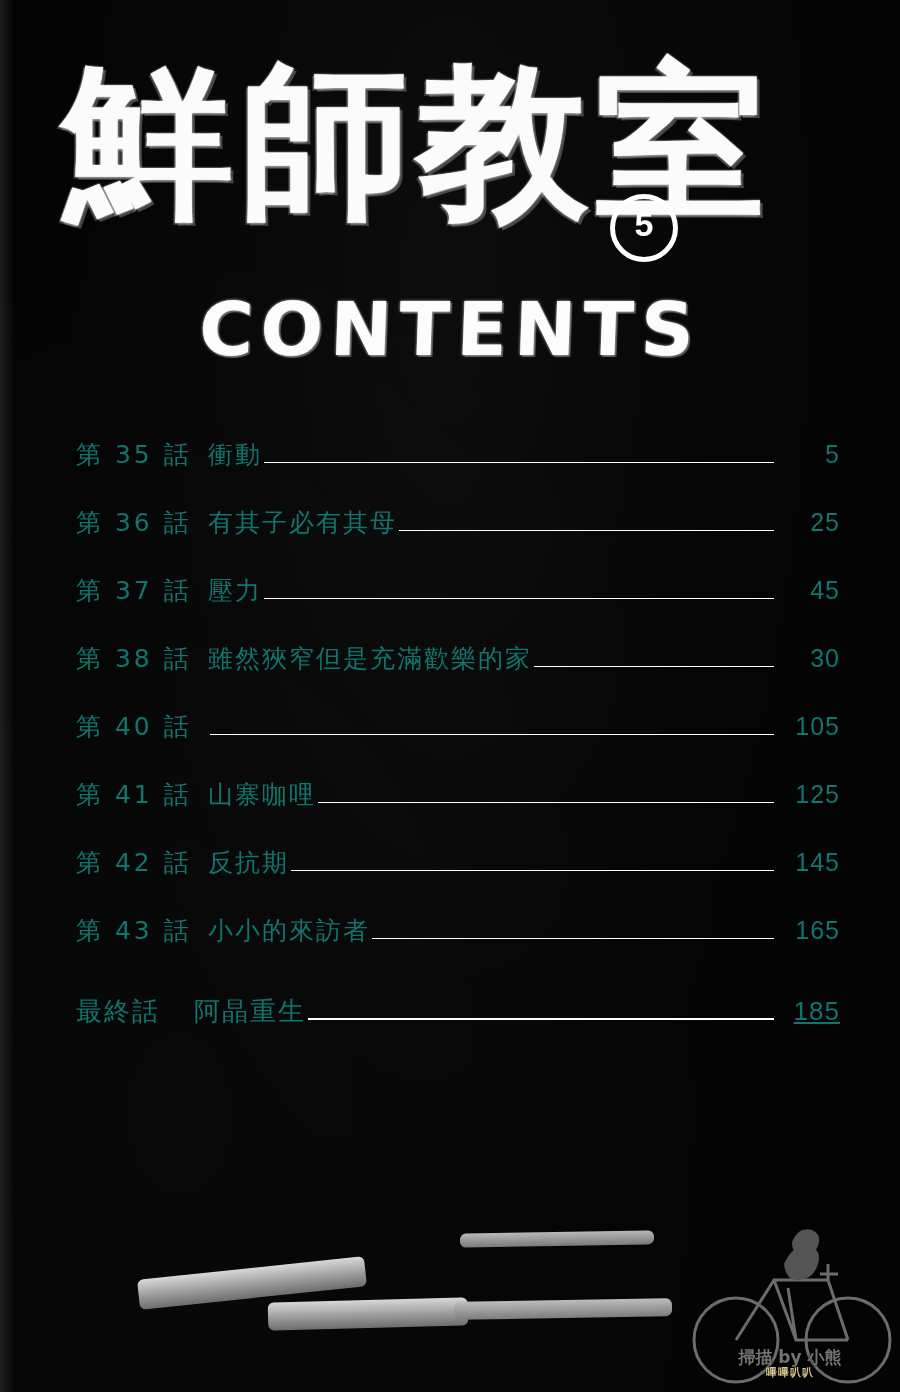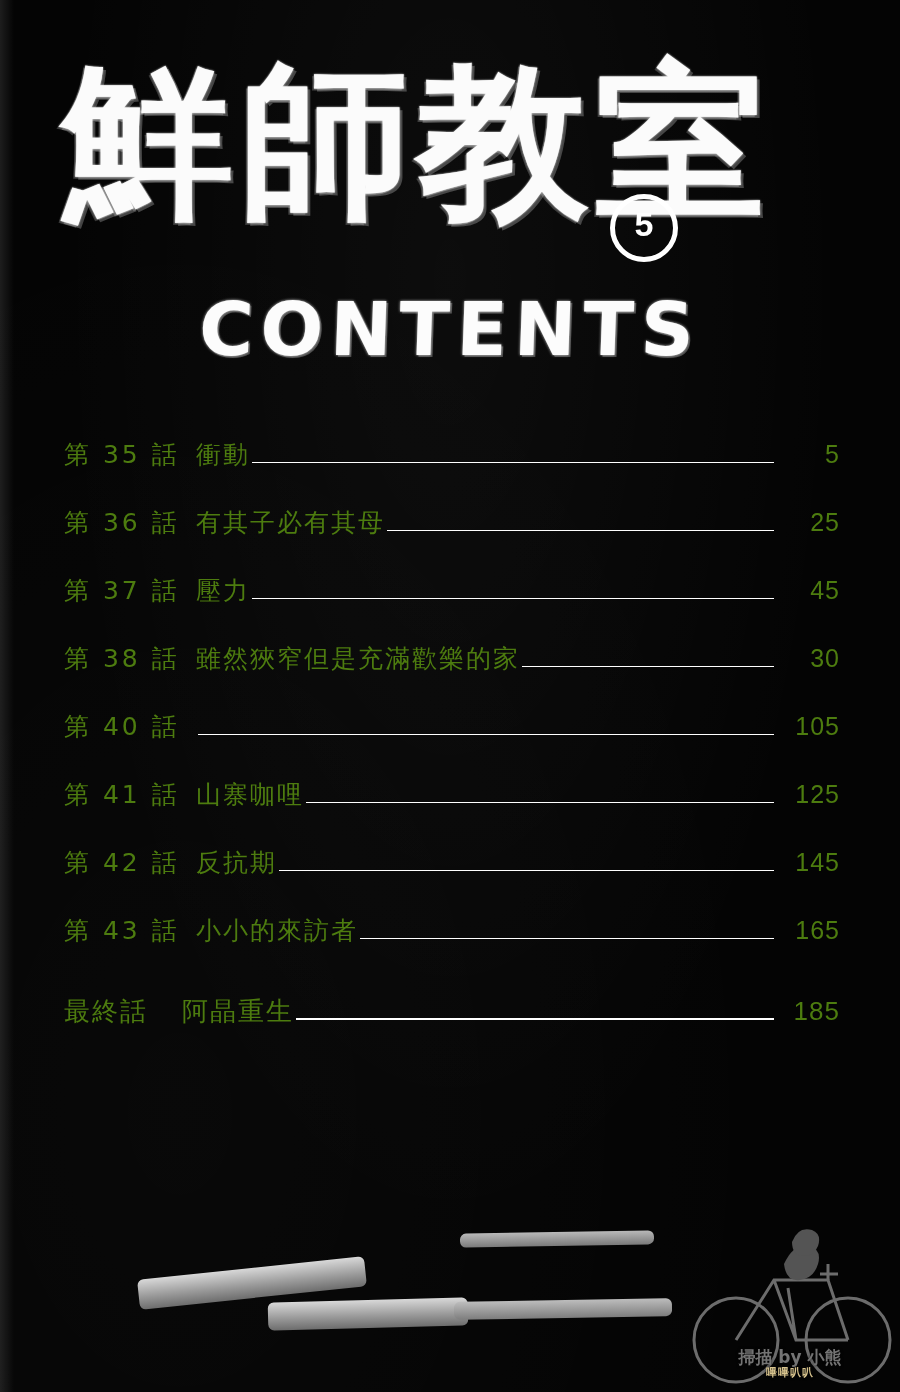--- a/index.html
+++ b/index.html
@@ -92,22 +92,23 @@
     position: absolute;
     top: 438px;
     left: 64px;
     width: 776px;
   }
   .toc-row {
     display: flex;
     align-items: baseline;
     height: 68px;
     font-size: 25px;
-    color: #4d7c0f;
+    color: #0f766e;
     letter-spacing: 1px;
+    margin-left: 12px;
   }
   .toc-row.final {
     margin-top: 12px;
     font-size: 26px;
   }
   .toc-num {
     width: 132px;
     flex: 0 0 132px;
     white-space: nowrap;
     letter-spacing: 3px;
@@ -136,20 +137,21 @@
   .toc-page {
     width: 64px;
     flex: 0 0 64px;
     text-align: right;
     font-family: "Liberation Sans", sans-serif;
     font-size: 25px;
     letter-spacing: 1px;
   }
   .toc-row.final .toc-page {
     font-size: 26px;
+    text-decoration: underline;
   }
 
   
   .chalk {
     position: absolute;
     border-radius: 6px;
     background: linear-gradient(180deg, #d8d8d8 0%, #9c9c9c 55%, #6d6d6d 100%);
   }
   .chalk.c1 { left: 138px; top: 1268px; width: 228px; height: 30px; transform: rotate(-6deg); }
   .chalk.c2 { left: 268px; top: 1300px; width: 200px; height: 28px; transform: rotate(-1.5deg); }

